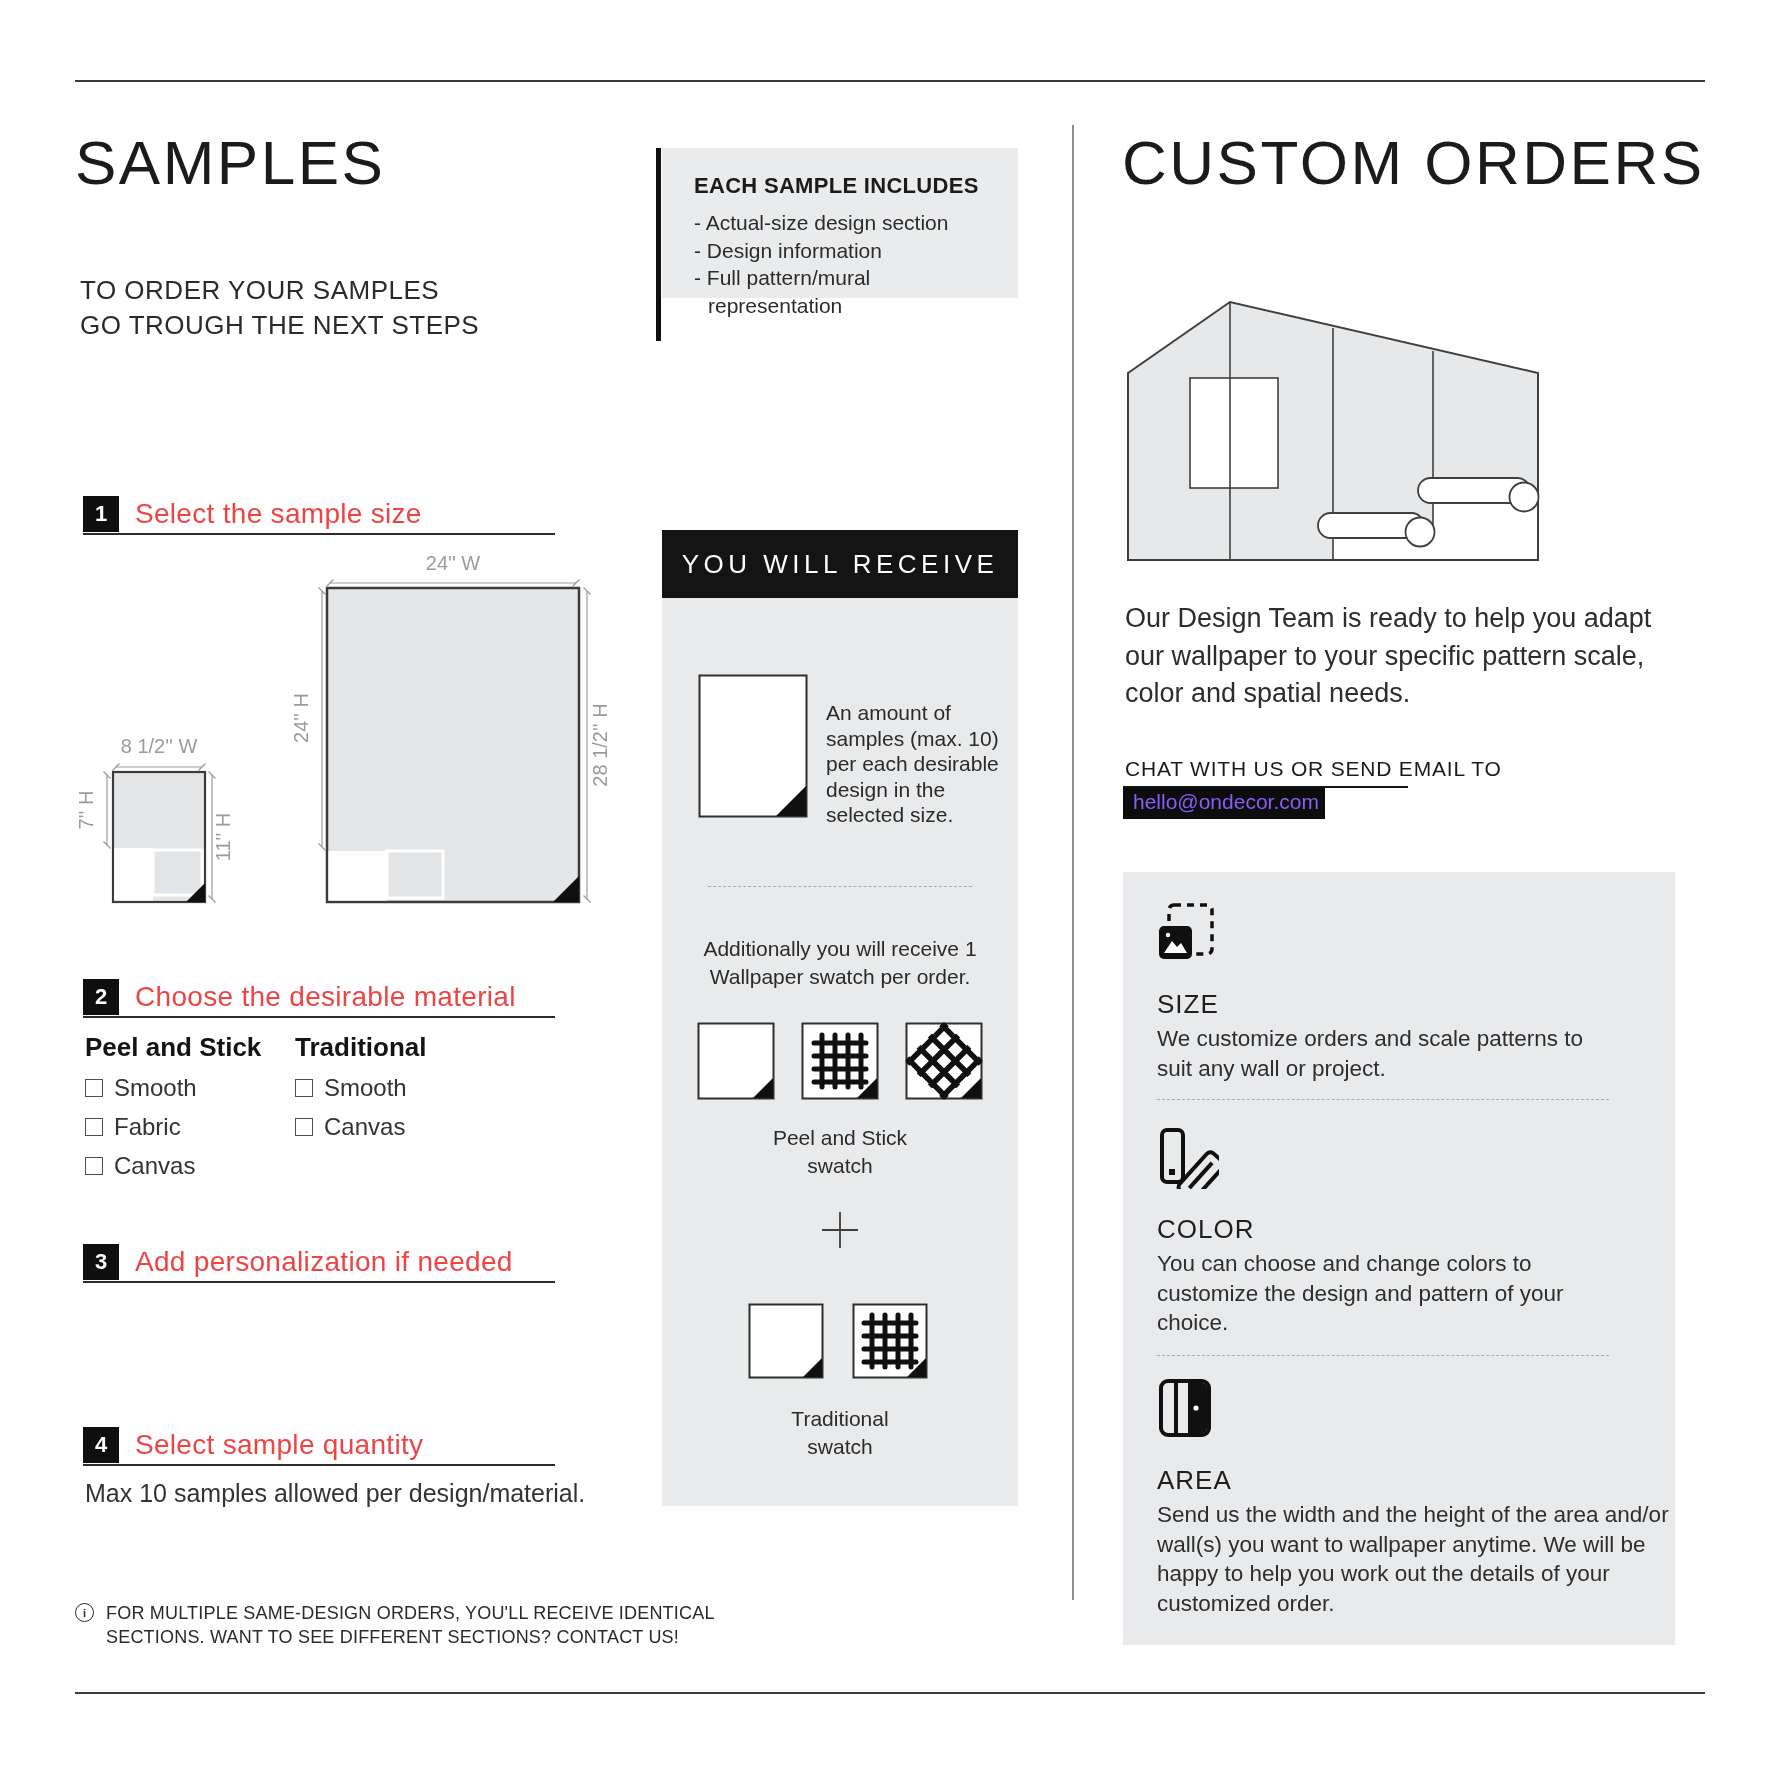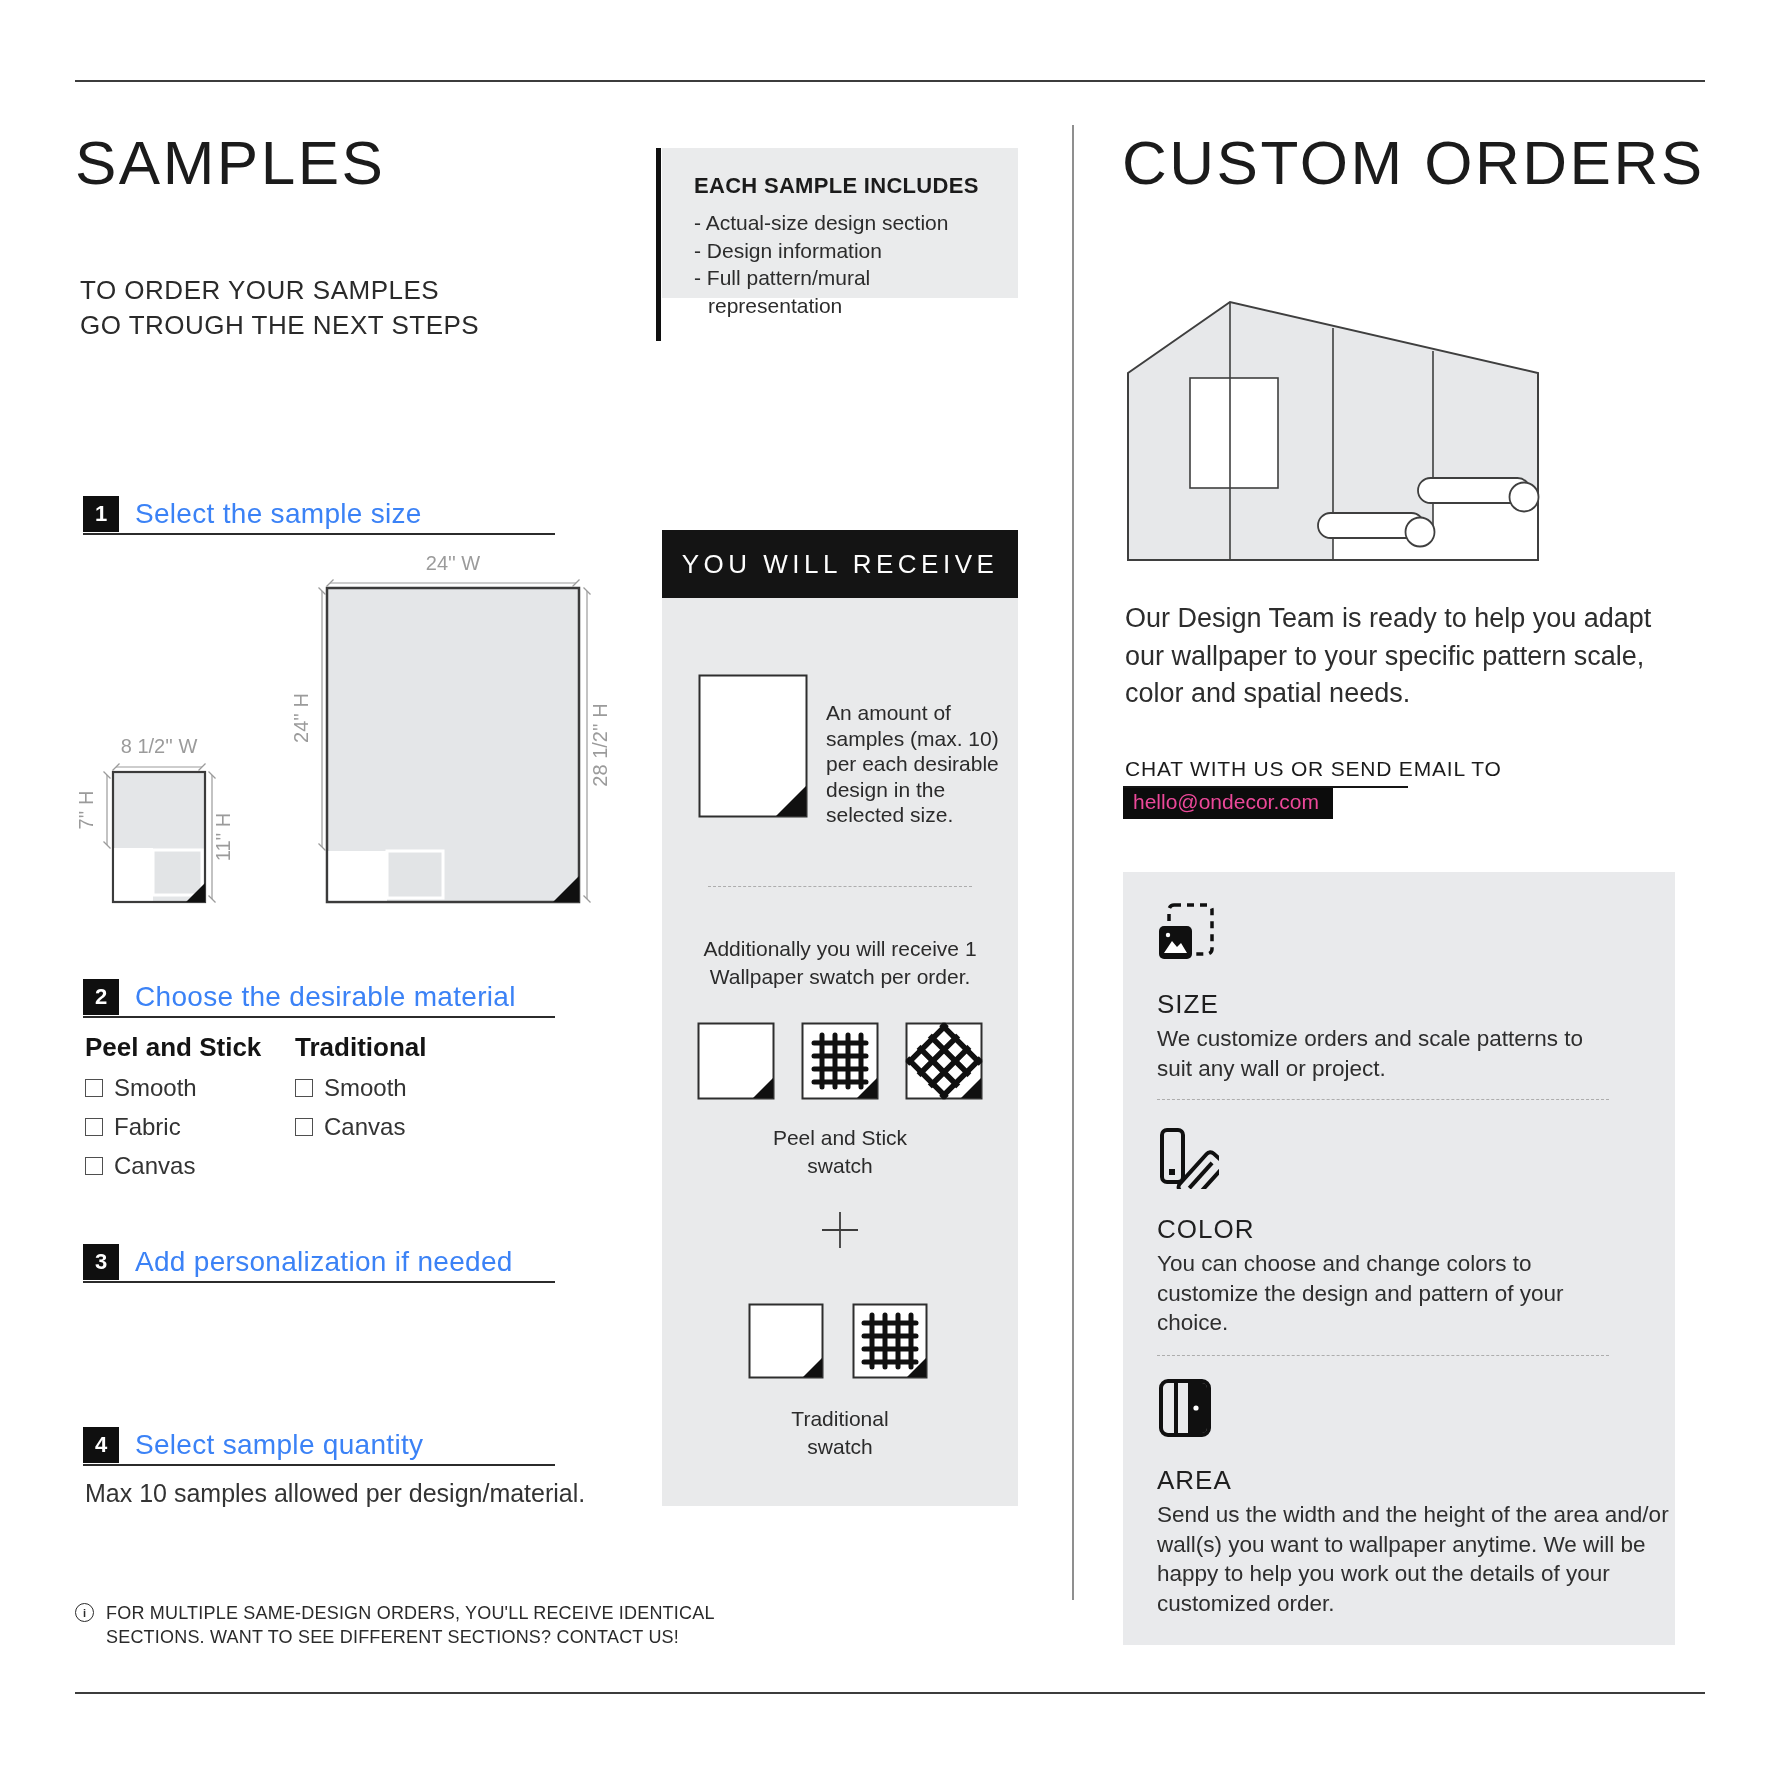--- a/index.html
+++ b/index.html
@@ -18,21 +18,21 @@
   .inc-bar{left:656px;top:148px;width:5px;height:193px;background:#101010;}
   .inc-title{font-size:22px;font-weight:700;color:#1b1b1b;margin-bottom:10px;letter-spacing:.3px;}
   .inc-item{font-size:21px;line-height:27.5px;color:#2c2c2c;padding-left:14px;text-indent:-14px;}
   .inc-item::before{content:"- ";}
 
   
   .step{position:absolute;left:83px;width:472px;height:37px;border-bottom:2px solid #2b2b2b;
         display:flex;gap:16px;align-items:flex-start;}
   .step-num{width:36px;height:36px;background:#0f0f0f;color:#fff;font-size:22px;font-weight:600;
             display:flex;align-items:center;justify-content:center;flex:0 0 auto;}
-  .step-title{font-size:28px;color:#3b82f6;letter-spacing:.3px;margin-top:2px;white-space:nowrap;}
+  .step-title{font-size:28px;color:#ef4444;letter-spacing:.3px;margin-top:2px;white-space:nowrap;}
   .step-body{position:absolute;left:85px;font-size:25px;line-height:34px;color:#333;}
 
   
   .mat-title{font-size:26px;font-weight:700;color:#141414;}
   .mat-row{display:flex;align-items:center;gap:11px;margin-top:11px;}
   .chk{width:16px;height:16px;border:1.5px solid #4f4f4f;background:#fff;flex:0 0 auto;}
   .mat-label{font-size:24px;color:#333;}
 
   
   .note{position:absolute;left:75px;top:1601px;display:flex;gap:12px;align-items:flex-start;}
@@ -46,22 +46,22 @@
           font-size:26px;letter-spacing:4.5px;display:flex;align-items:center;justify-content:center;}
   .mid-body{left:662px;top:598px;width:356px;height:908px;background:#e9eaeb;}
   .mid-text{position:absolute;left:164px;top:102px;width:192px;font-size:21px;line-height:25.5px;color:#2b2b2b;}
   .dashed{position:absolute;border-top:1.5px dashed #adadad;}
   .center-block{position:absolute;left:0;width:356px;text-align:center;font-size:21px;line-height:27.5px;color:#2b2b2b;}
 
   
   .cust-intro{left:1125px;top:600px;width:545px;font-size:27px;line-height:37.5px;color:#2d2d2d;}
   .chat{left:1125px;top:757px;font-size:21px;letter-spacing:.8px;color:#1b1b1b;}
   .chat-line{left:1123px;top:786px;width:285px;height:2px;background:#151515;}
-  .email-chip{left:1123px;top:788px;background:#0c0c0c;color:#ec4899;font-size:21px;
-              padding:2px 14px 5px 10px;}
+  .email-chip{left:1123px;top:788px;background:#0c0c0c;color:#8b5cf6;font-size:21px;
+              padding:2px 6px 5px 10px;}
   .feat-box{left:1123px;top:872px;width:552px;height:773px;background:#e9eaec;}
   .feat-head{position:absolute;left:34px;font-size:26px;letter-spacing:1px;color:#1f1f1f;}
   .feat-body{position:absolute;left:34px;font-size:22.5px;line-height:29.5px;color:#2e2e2e;}
   .feat-div{left:34px;width:452px;}
 </style>
 </head>
 <body>
 
 <div class="page">
 

